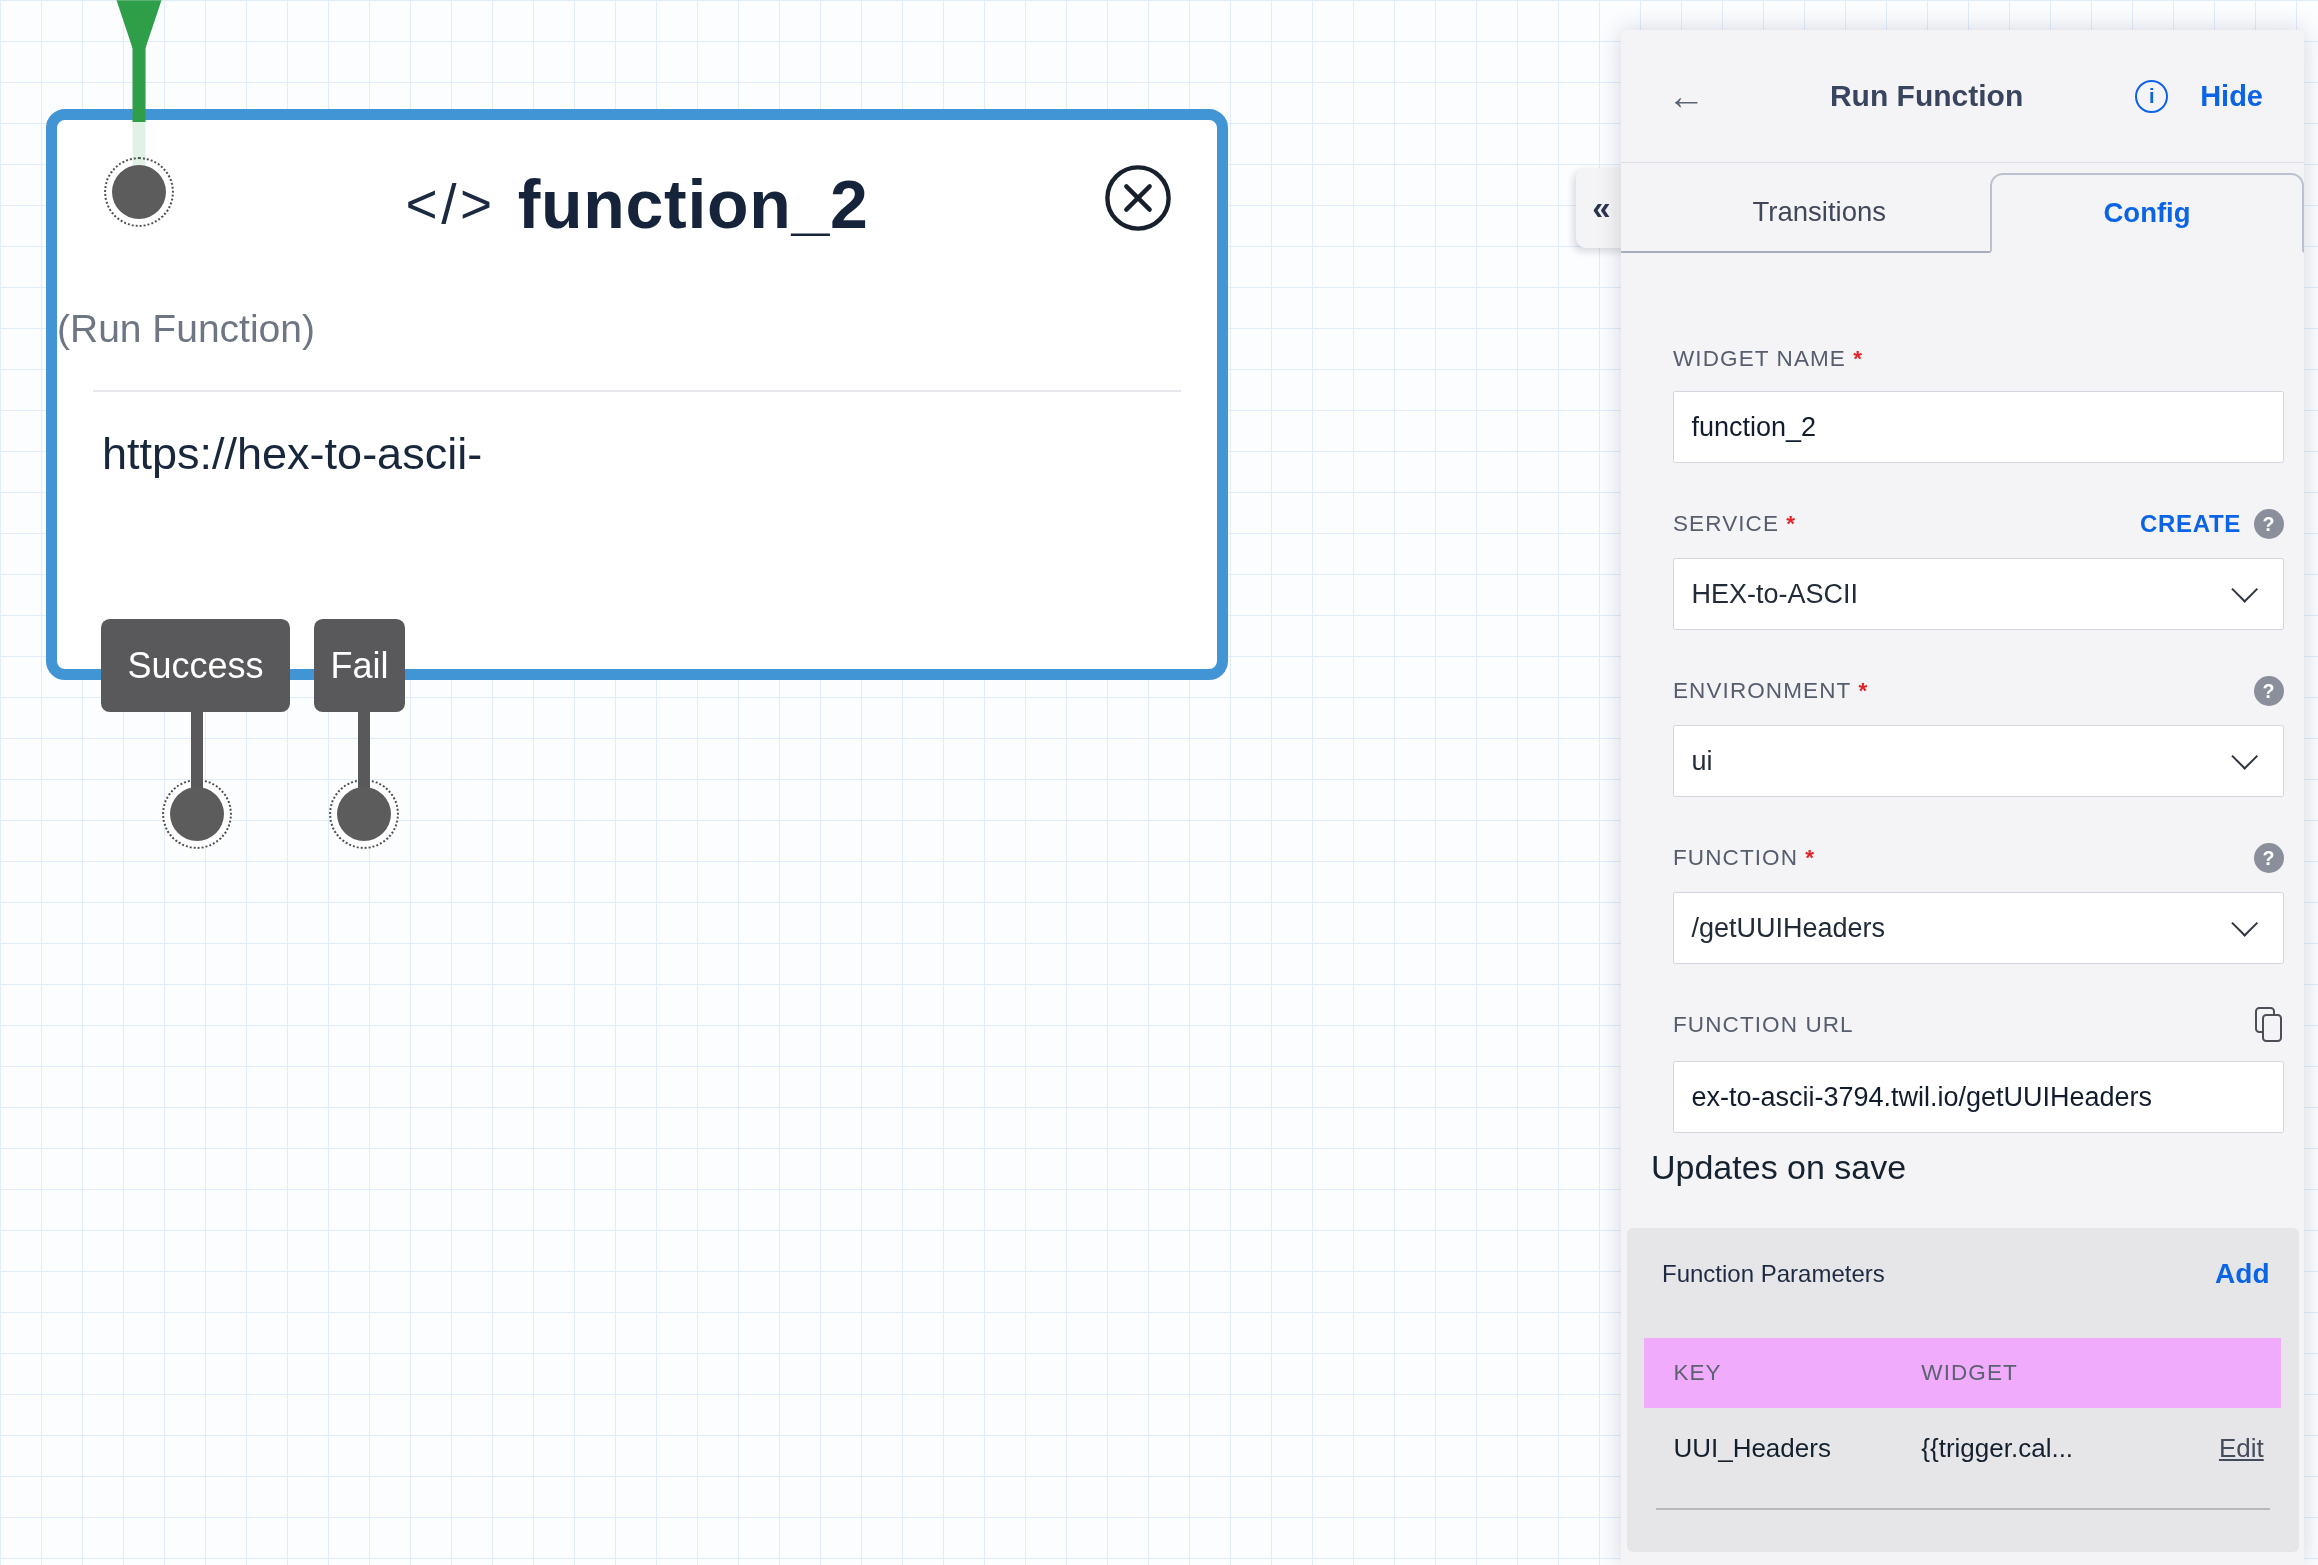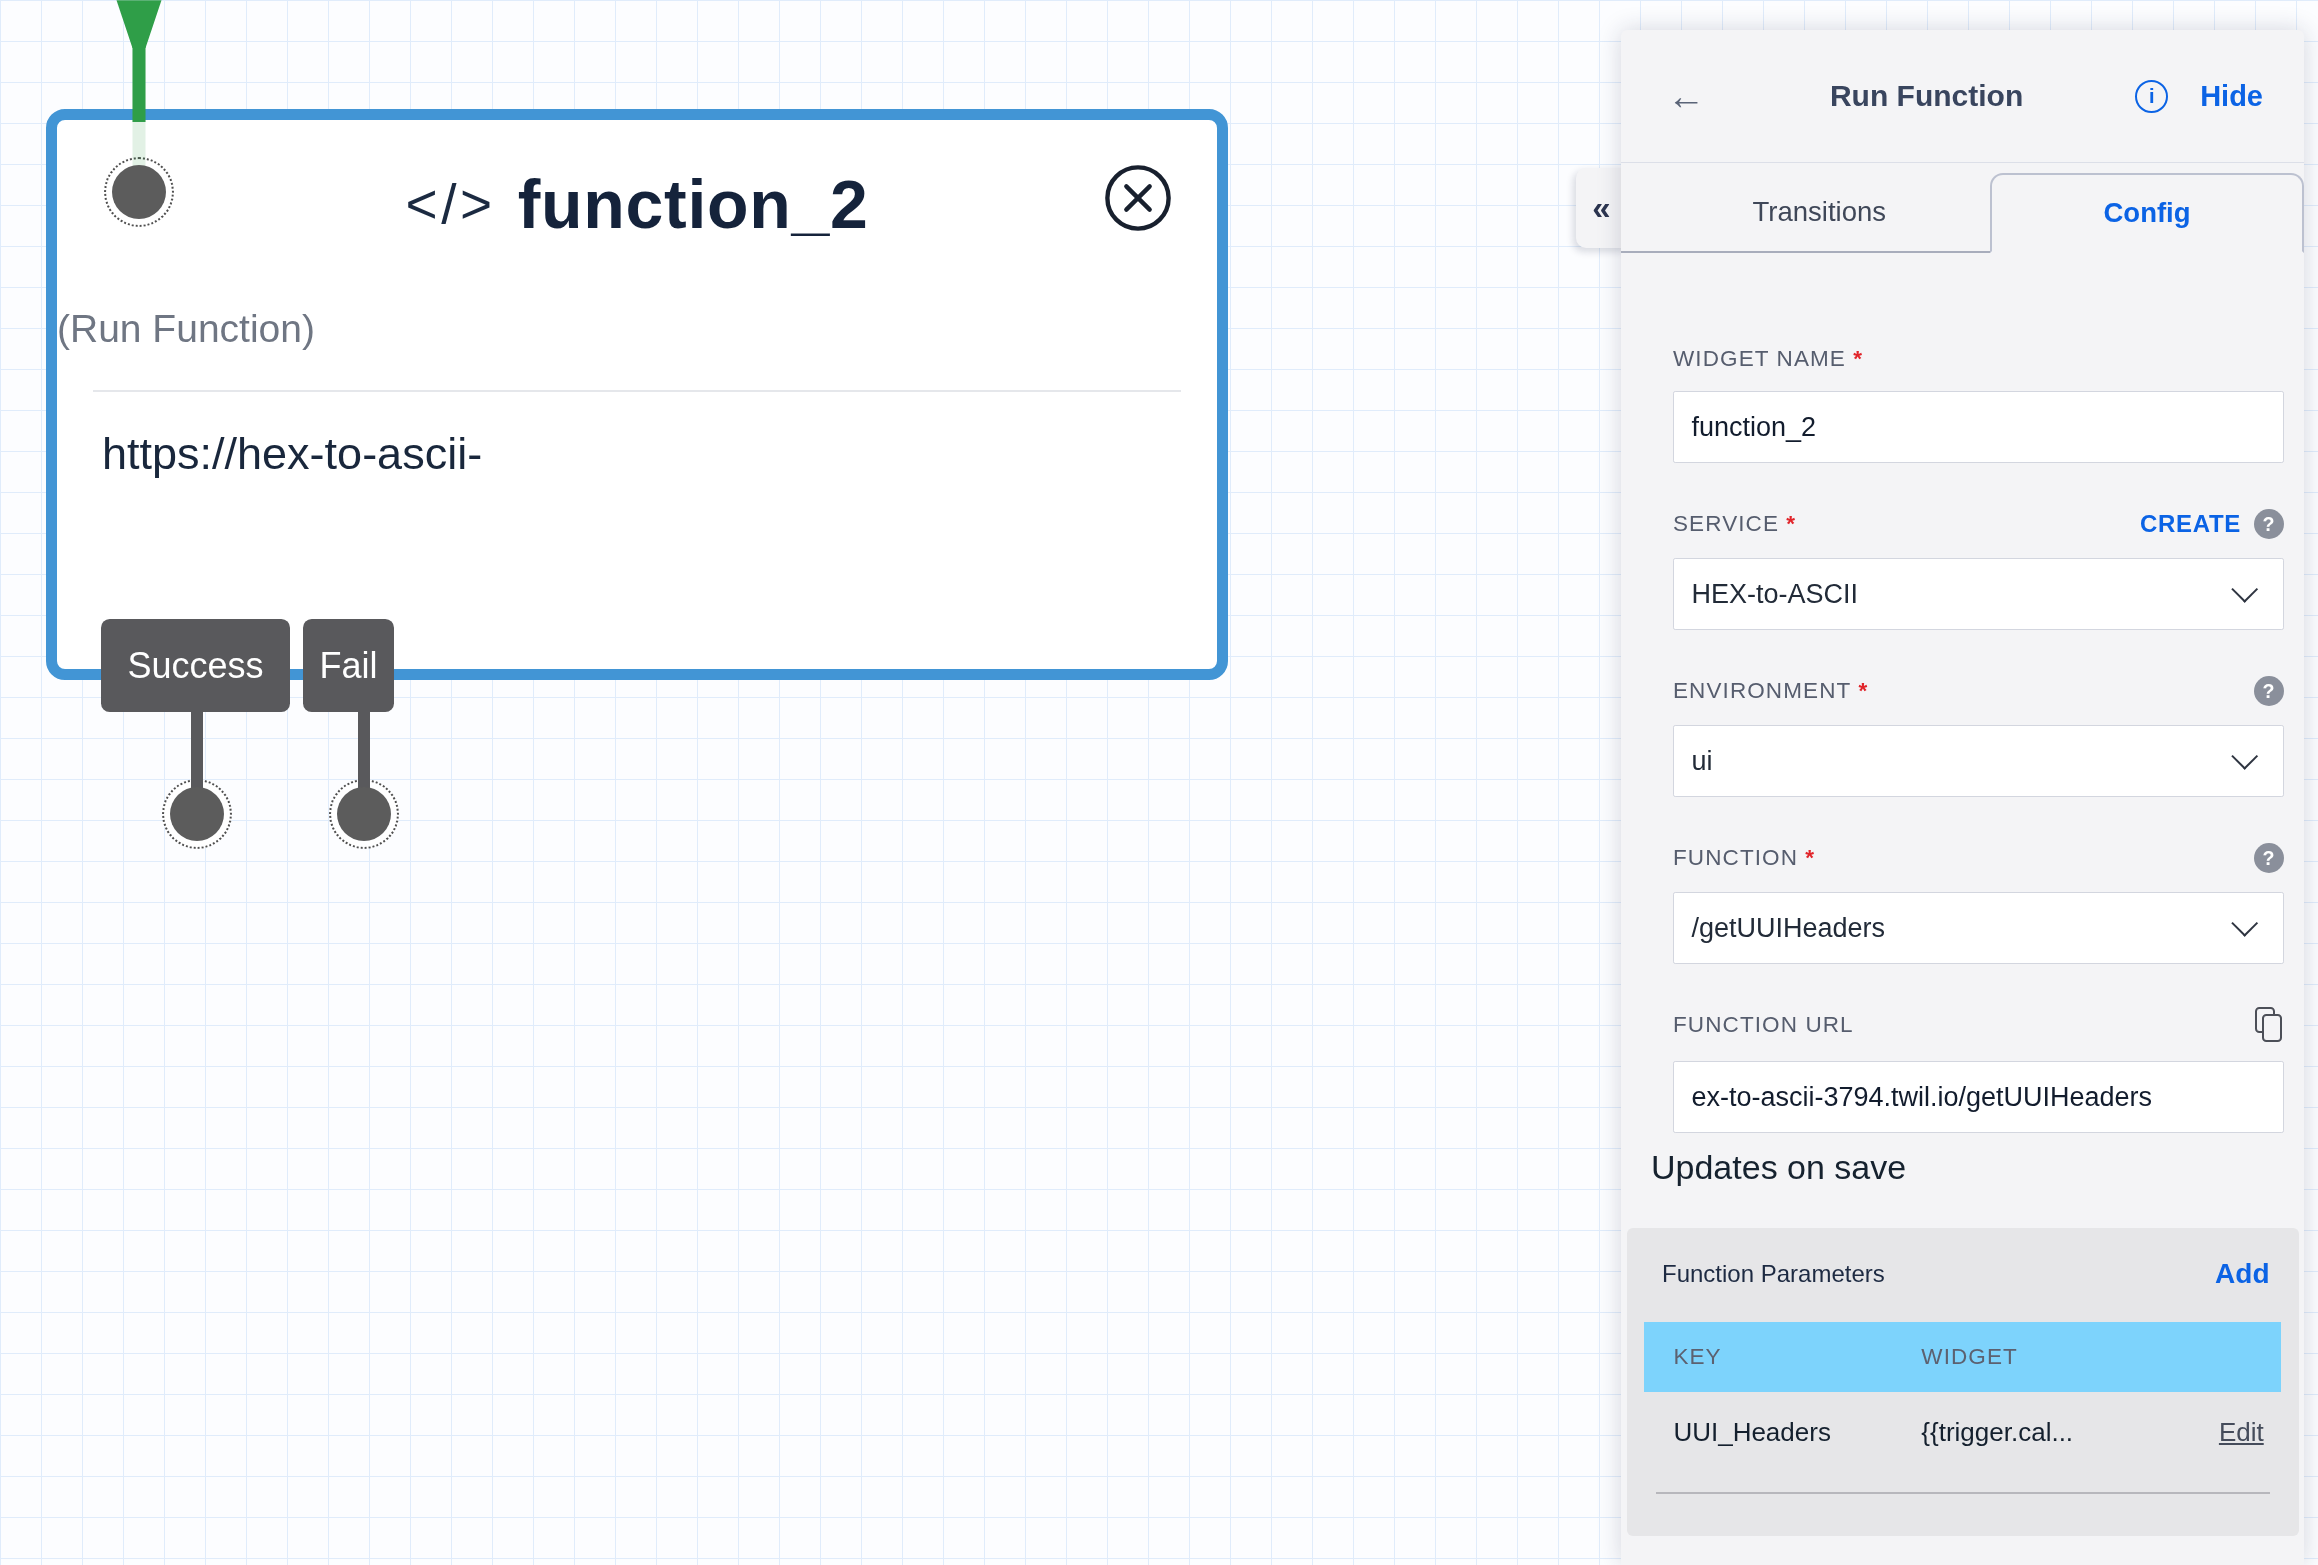--- a/index.html
+++ b/index.html
@@ -91,21 +91,21 @@
   .copy-icon .r1,.copy-icon .r2{position:absolute; box-sizing:border-box; border:2.9px solid #4C4F58;
     border-radius:4.3px; background:#F4F4F6;}
   .copy-icon .r1{left:0; top:0; width:20px; height:26px;}
   .copy-icon .r2{left:7.2px; top:7.2px; width:20px; height:27.5px; background:#F4F4F6;}
   .note{margin-top:14.5px; margin-left:-22px; font-size:34px; color:#16222F;}
 
   .params-card{margin:41px -14.5px 0 -46px; background:#E6E6E8; border-radius:5.8px; padding:30px 17.4px 42px 17.4px;}
   .params-head{display:flex; align-items:center; padding:0 11.6px;}
   .params-title{font-size:24px; font-weight:400; color:#1D2A42;margin-left:6px;}
   .params-add{margin-left:auto; font-size:28px;}
-  .params-table-head{margin-top:32px; background:#7dd3fc; height:70px; display:flex; align-items:center;
+  .params-table-head{margin-top:48px; background:#f0abfc; height:70px; display:flex; align-items:center;
     padding:0 17.4px 0 29px; font-size:22.5px; color:#5C6170; letter-spacing:1.1px;}
   .col-key{width:42%;}
   .params-row{height:81px; display:flex; align-items:center; padding:0 17.4px 0 29px;
     font-size:26px; color:#14202E;}
   .edit-link{margin-left:auto; color:#454C5B; text-decoration:underline; font-size:26px; cursor:pointer;}
   .params-divider{margin:19px 11.6px 0 11.6px; border-top:2.2px solid #B7B7BC;}
 </style>
 </head>
 <body>
 
@@ -131,21 +131,21 @@
         <circle cx="48" cy="48" r="42" fill="none" stroke="#18202E" stroke-width="6"></circle>
         <line x1="32" y1="32" x2="64" y2="64" stroke="#18202E" stroke-width="6" stroke-linecap="round"></line>
         <line x1="64" y1="32" x2="32" y2="64" stroke="#18202E" stroke-width="6" stroke-linecap="round"></line>
       </svg>
     </div>
 
     <div class="dot-ring" style="left:104px; top:157px;"></div>
     <div class="dot-fill" style="left:112px; top:165px;"></div>
 
     <div class="t-btn" style="left:101px; top:619px; width:189px; height:93px;">Success</div>
-    <div class="t-btn" style="left:303px; top:619px; width:91px; height:93px;">Fail</div>
+    <div class="t-btn" style="left:314px; top:619px; width:91px; height:93px;">Fail</div>
 
     <div class="dot-ring" style="left:162px; top:779px;"></div>
     <div class="stem" style="left:191px; top:710px; height:80px;"></div>
     <div class="dot-fill" style="left:170px; top:787px;"></div>
 
     <div class="dot-ring" style="left:329px; top:779px;"></div>
     <div class="stem" style="left:358px; top:710px; height:80px;"></div>
     <div class="dot-fill" style="left:337px; top:787px;"></div>
   </div>
 

